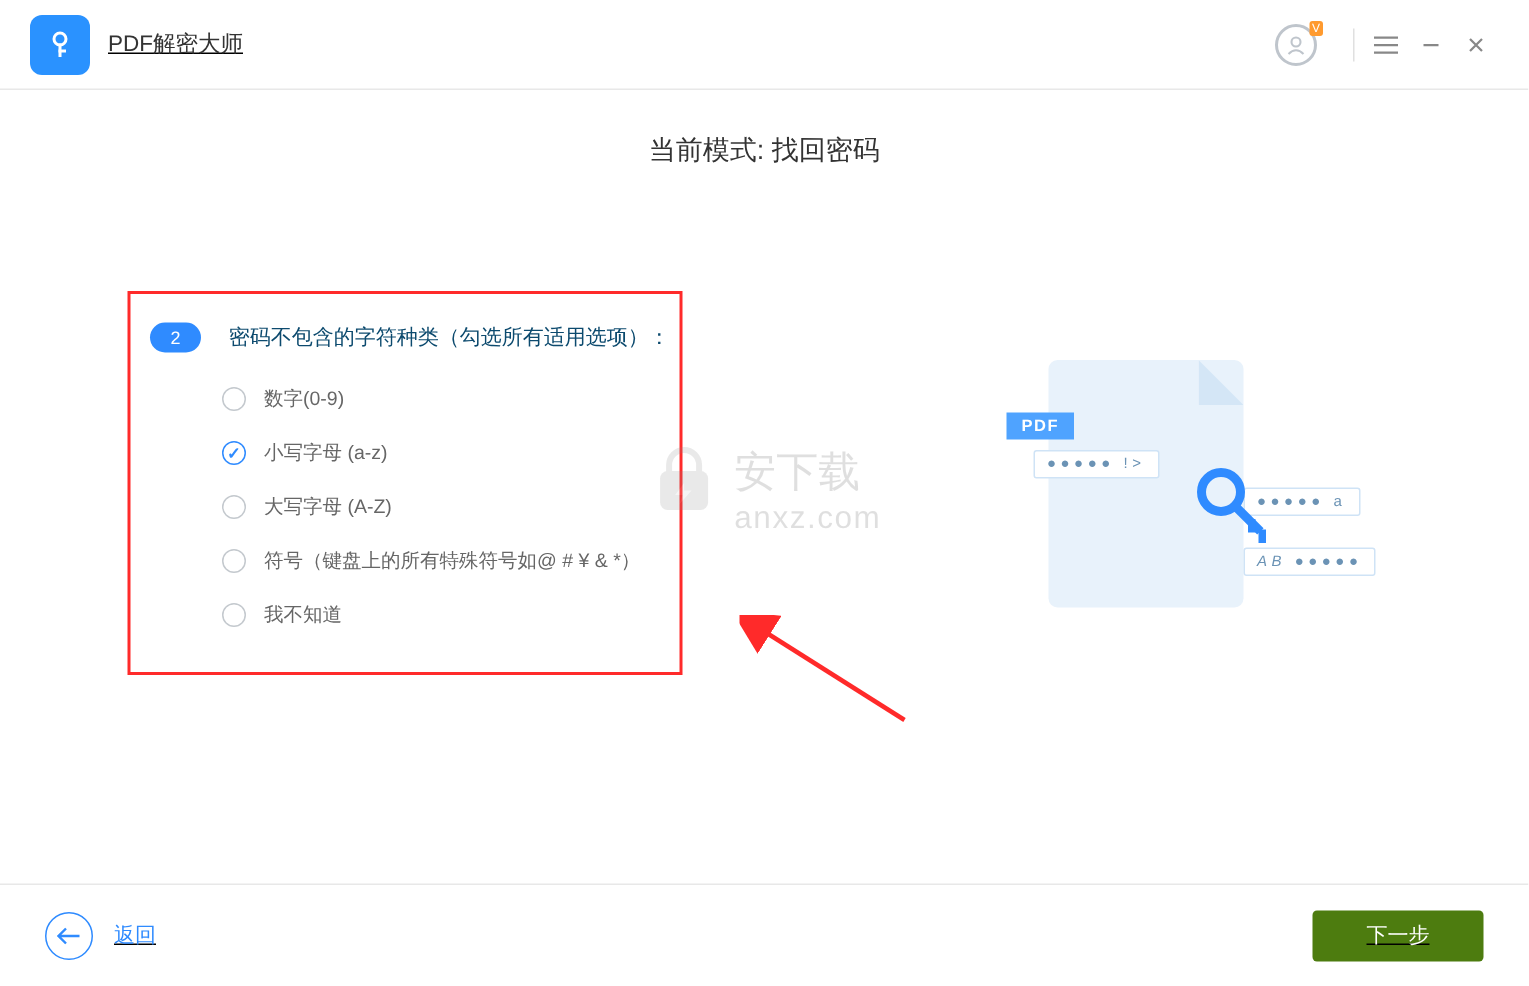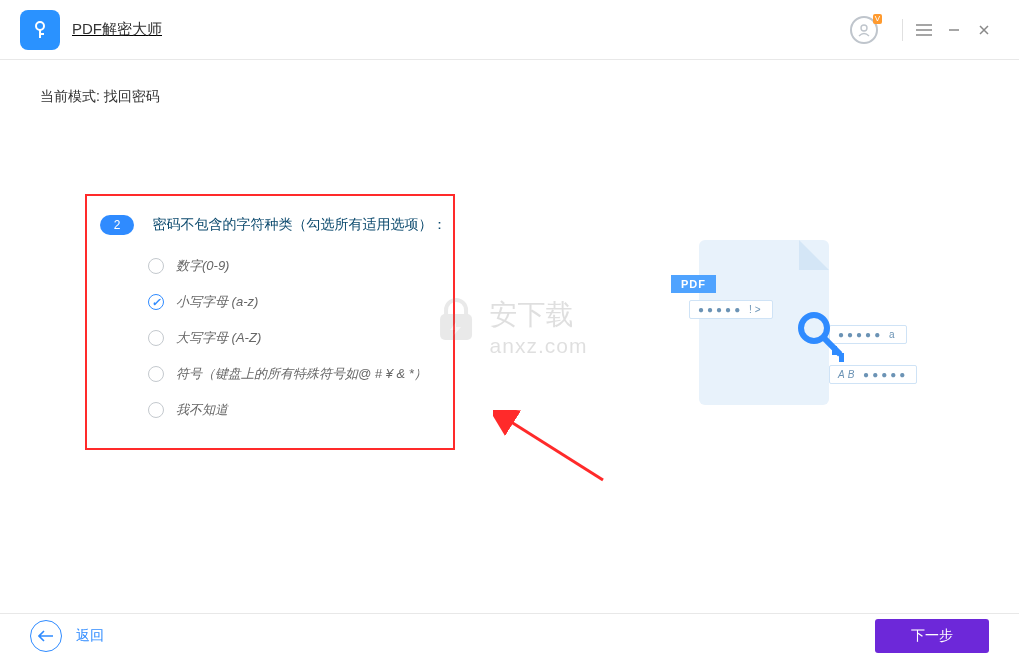--- a/index.html
+++ b/index.html
@@ -75,22 +75,23 @@
   color: #888;
 }
 
 
 .content {
   padding: 28px 40px 0 40px;
   height: 534px;
   position: relative;
 }
 .mode-line {
-  font-size: 14px;
+  font-size: 18px;
   color: #333;
+  text-align: center;
 }
 .main-title {
   text-align: center;
   font-size: 20px;
   color: #333;
   font-weight: 400;
   margin-top: 30px;
 }
 
 
@@ -124,21 +125,20 @@
 }
 .question-text {
   display: inline-block;
   font-size: 14px;
   color: #0c4a6e;
   vertical-align: middle;
 }
 .options {
   margin-top: 22px;
   margin-left: 48px;
-  font-style: italic;
 }
 .option-row {
   display: flex;
   align-items: center;
   margin-bottom: 18px;
   cursor: pointer;
   font-size: 13px;
   color: #666;
 }
 .radio {
@@ -254,46 +254,47 @@
   font-size: 21px;
   letter-spacing: 1px;
 }
 
 
 .footer {
   position: absolute;
   bottom: 0;
   left: 0;
   right: 0;
-  height: 44px;
+  height: 68px;
   border-top: 1px solid #e8e8e8;
   display: flex;
   align-items: center;
   padding: 16px 30px;
+  text-decoration: underline;
 }
 .back-btn {
   display: flex;
   align-items: center;
   cursor: pointer;
   color: #2f8bff;
   font-size: 14px;
 }
 .back-circle {
   width: 32px;
   height: 32px;
   border: 1.5px solid #2f8bff;
   border-radius: 50%;
   display: flex;
   align-items: center;
   justify-content: center;
   margin-right: 14px;
 }
 .next-btn {
   margin-left: auto;
-  background: #6d28d9;
+  background: #4d7c0f;
   color: #fff;
   padding: 8px 36px;
   border-radius: 3px;
   font-size: 14px;
   cursor: pointer;
   border: none;
 }
 </style>
 </head>
 <body>

